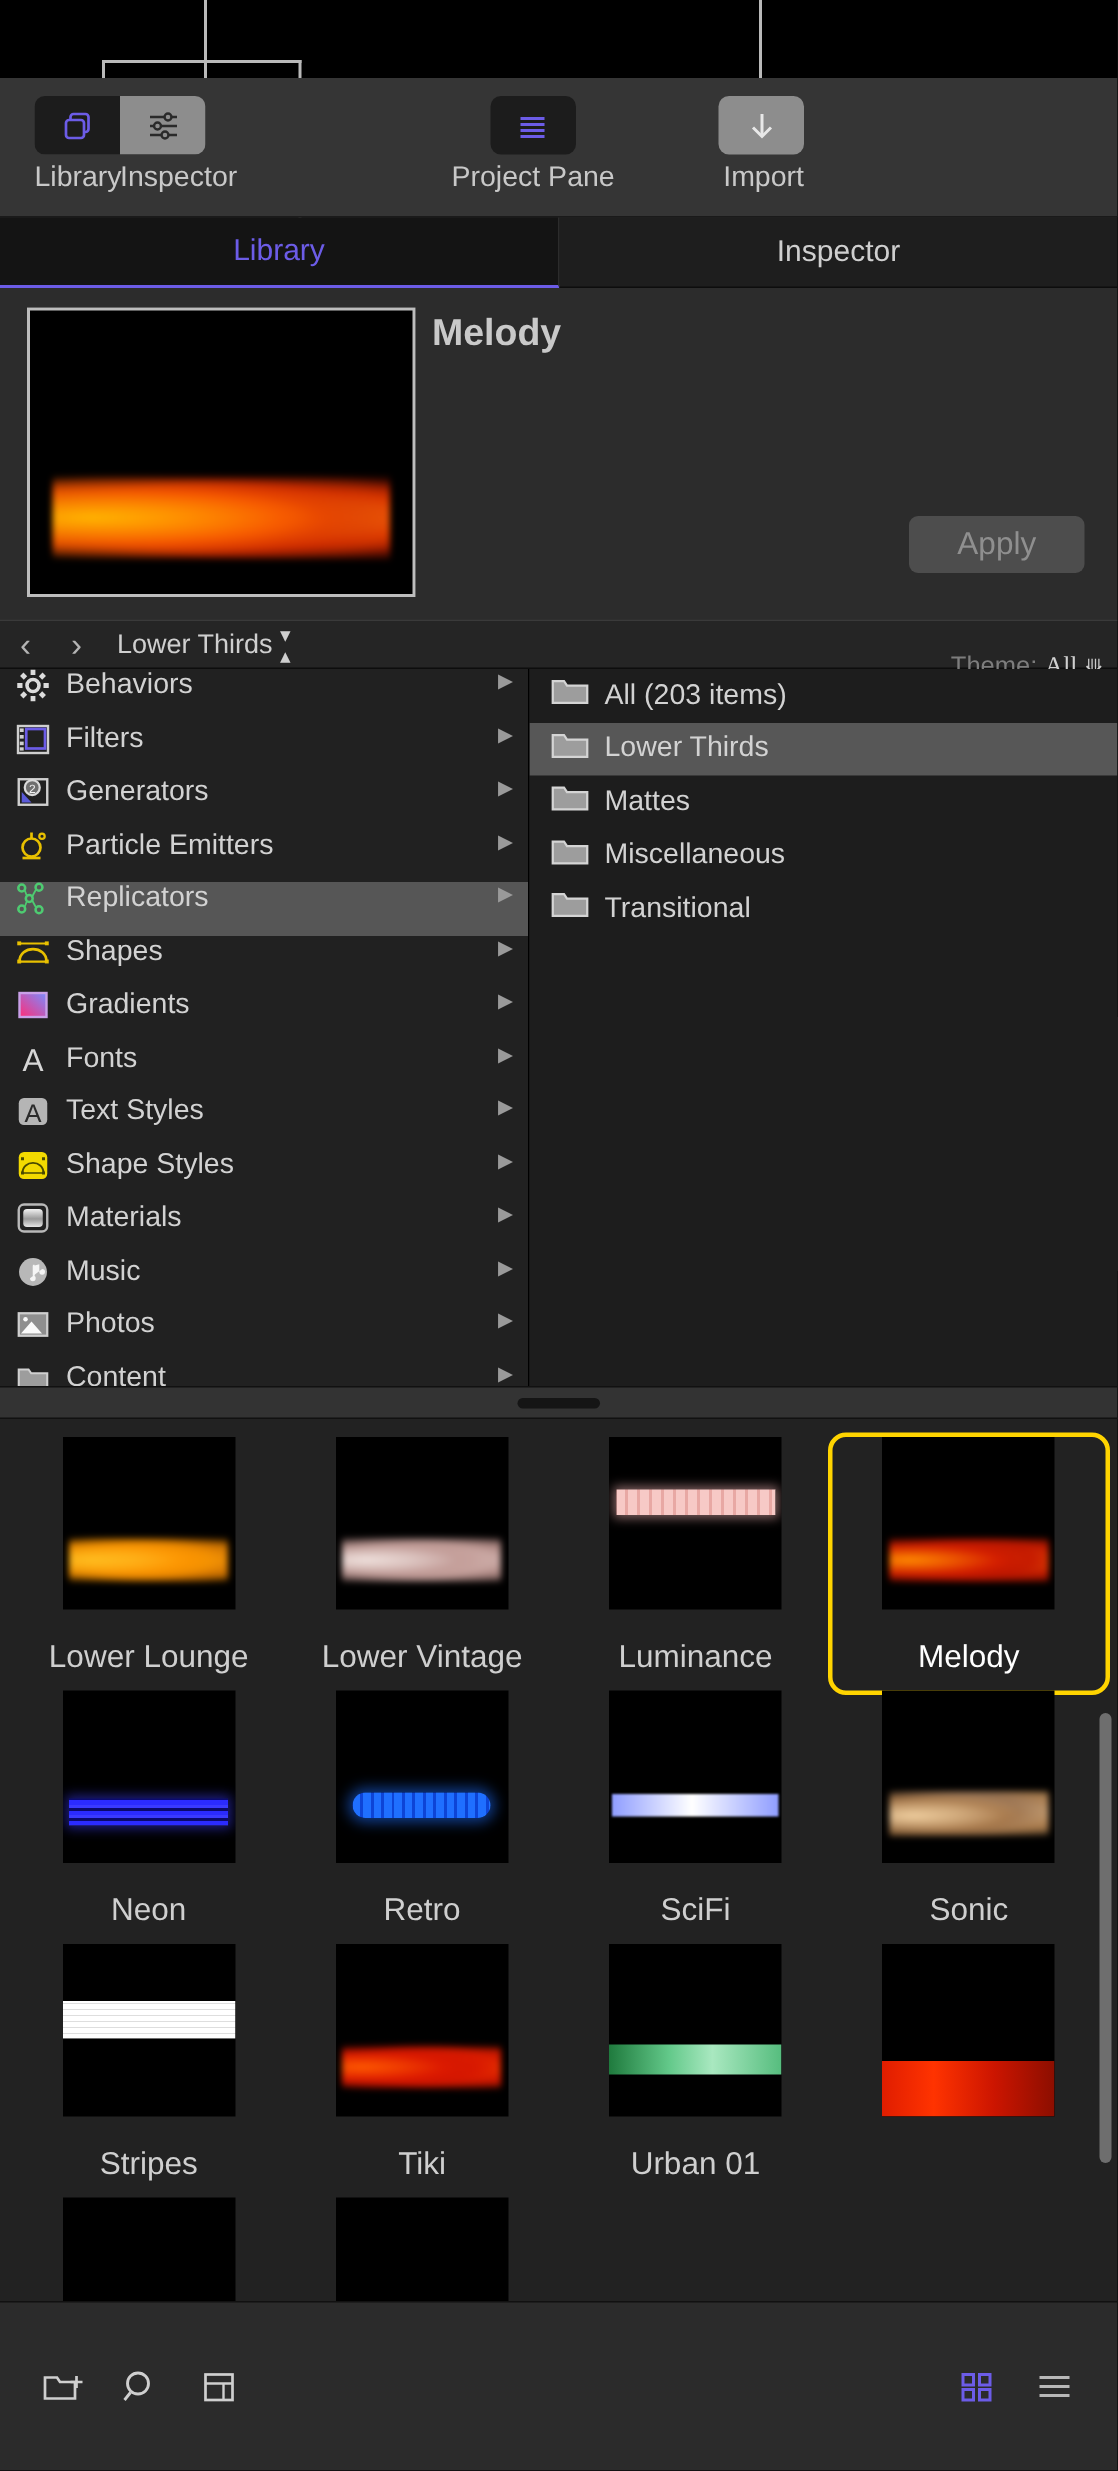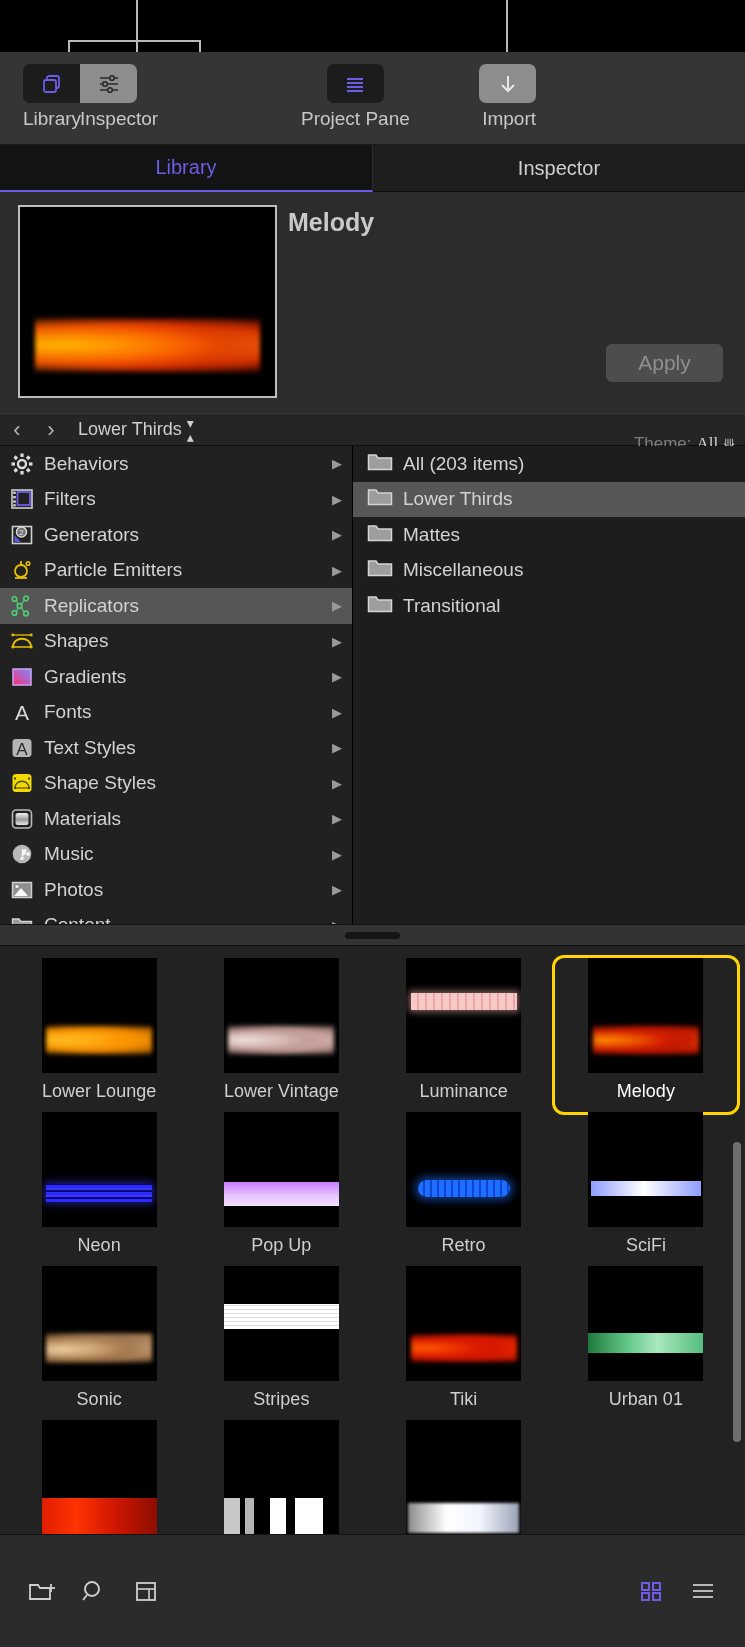--- a/index.html
+++ b/index.html
@@ -89,21 +89,21 @@
   .stepper { font-size:14px; color:#cfcfcf; margin-left:5px; line-height:1; }
   .theme { position:absolute; right:10px; font-size:17px; color:#7d7d7d; display:flex; align-items:center; gap:5px;margin-top:28px;}
   .theme .tval { color:#d0d0d0;font-family:Liberation Serif, serif; }
   .theme .chev { color:#cccccc; font-size:14px; }
 
   
   .columns { position:absolute; left:0; top:446px; width:745px; height:478px; display:flex; background:#222; }
   .col-left { width:353px; height:100%; background:#212121; border-right:1px solid #000; position:relative; overflow:hidden; }
   .col-right { flex:1; height:100%; background:#1d1d1d; position:relative; overflow:hidden; }
 
-  .lrow { height:35.5px; display:flex; align-items:center; padding-left:8px; position:relative; }
+  .lrow { height:35.5px; display:flex; padding-left:8px; position:relative; }
   .lrow.sel { background:#565656; }
   .lrow .ico { width:28px; height:22px; display:flex; align-items:center; justify-content:center; margin-right:8px; flex:0 0 auto;}
   .lrow .txt { font-size:19px; color:#d2d2d2; white-space:nowrap; }
   .lrow .disc { position:absolute; right:10px; color:#9a9a9a; font-size:13px; }
 
   .frow { height:35.5px; display:flex; align-items:center; padding-left:14px; }
   .frow.sel { background:#575757; }
   .frow .fico { margin-right:10px; flex:0 0 auto; }
   .frow .ftxt { font-size:19px; color:#d2d2d2; }
 
@@ -117,21 +117,21 @@
 
   
   .grid-area {
     position:absolute; left:0; top:946px; width:745px; height:588px;
     background:#222; overflow:hidden;
   }
   .grid { display:grid; grid-template-columns:repeat(4,1fr); padding:12px 8px 0 8px; }
   .cell { display:flex; flex-direction:column; align-items:center; padding-bottom:10px; border-radius:8px; }
   .cell.selected { outline:3px solid #ffd400; border-radius:9px; }
   .cell .thumb { width:115px; height:115px; background:#000; position:relative; overflow:hidden; }
-  .cell .cap { margin-top:8px; font-size:18px; color:#cfcfcf; white-space:nowrap; }
+  .cell .cap { margin-top:20px; font-size:21px; color:#cfcfcf; white-space:nowrap; }
   .cell.selected .cap { color:#ffffff; }
 
   .bar { position:absolute; left:4%; width:92%; }
 
   
   .gscroll { position:absolute; right:4px; top:196px; width:8px; height:300px; border-radius:4px; background:#6e6e6e; }
 
   
   .bottombar {
     position:absolute; left:0; top:1534px; width:745px; height:113px;
@@ -497,26 +497,20 @@
           <div class="cap">Melody</div>
         </div>
         <div class="cell">
           <div class="thumb">
             <div class="bar" style="bottom:22%; height:15%; background:repeating-linear-gradient(0deg,#2b2bff 0 3px,#0a0a6e 3px 5px,#3a3aff 5px 7px); box-shadow:0 0 8px 2px rgba(60,60,255,.5);"></div>
           </div>
           <div class="cap">Neon</div>
         </div>
         <div class="cell">
           <div class="thumb">
-            <div class="bar" style="left:0; width:100%; bottom:18%; height:21%; background:linear-gradient(180deg,#c77cff 0%,#e6c2ff 55%,#f4e0ff 100%);"></div>
-          </div>
-          <div class="cap">Pop Up</div>
-        </div>
-        <div class="cell">
-          <div class="thumb">
             <div class="bar" style="left:10%; width:80%; bottom:26%; height:15%; border-radius:9px; background:repeating-linear-gradient(90deg,#1f6fff 0 5px,#0d44d6 5px 7px); box-shadow:0 0 9px 3px rgba(30,110,255,.55);"></div>
           </div>
           <div class="cap">Retro</div>
         </div>
         <div class="cell">
           <div class="thumb">
             <div class="bar" style="left:2%; width:96%; bottom:27%; height:13%; background:linear-gradient(90deg,#8f9dff 0%,#ffffff 48%,#8f9dff 100%); filter:blur(.6px);"></div>
           </div>
           <div class="cap">SciFi</div>
         </div>

